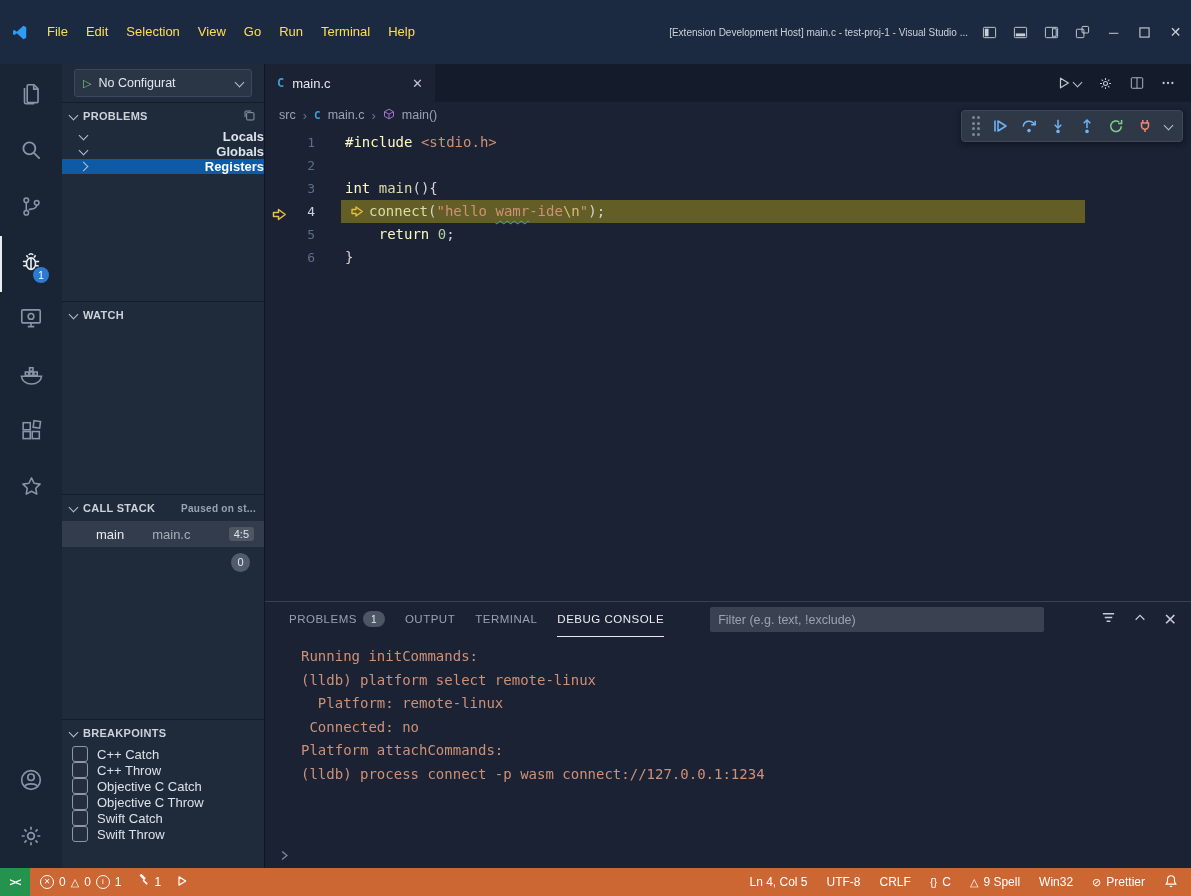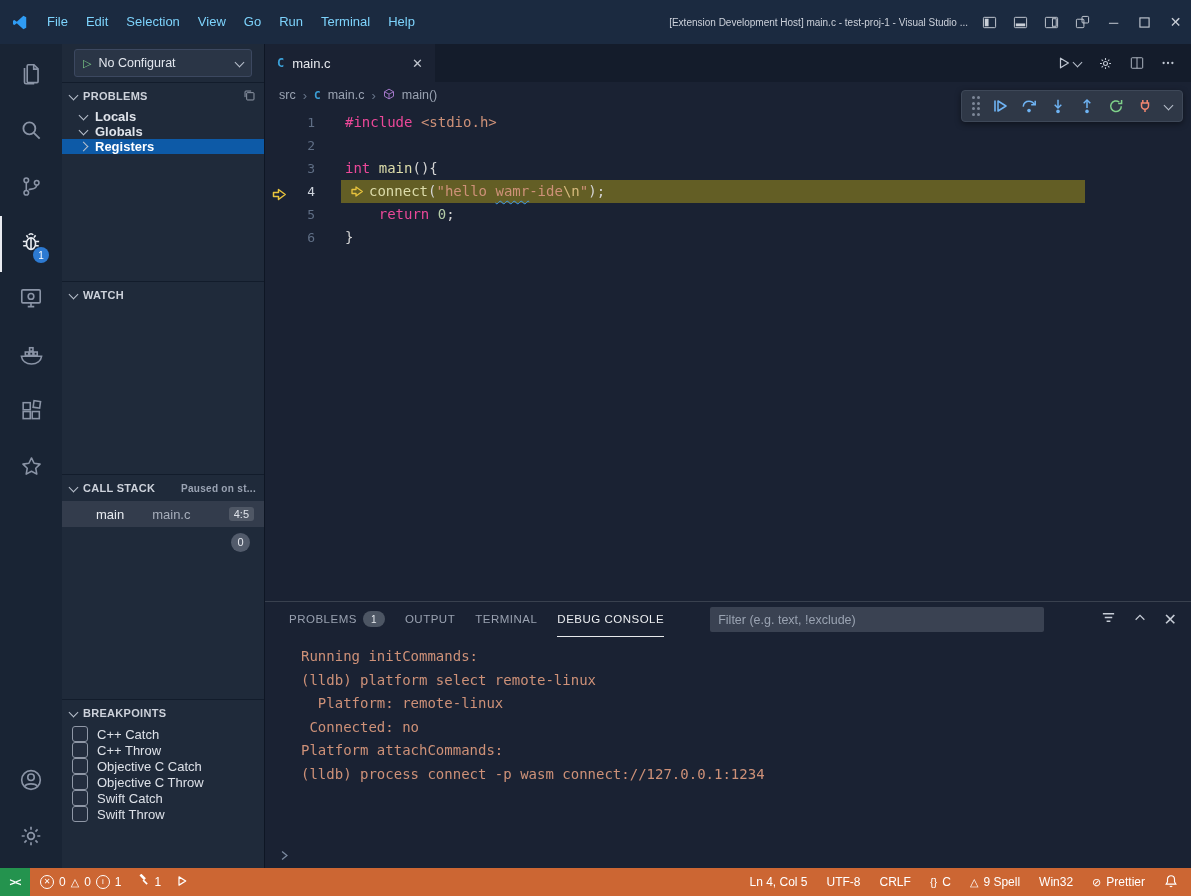--- a/index.html
+++ b/index.html
@@ -8,21 +8,21 @@
     font-family:"Liberation Sans",sans-serif;
     background:#10171f;color:#d5dae3;
     -webkit-font-smoothing:antialiased;
   }
   .window{width:1191px;height:896px;display:flex;flex-direction:column;}
 
   
   .titlebar{flex:0 0 36px;background:#1b2a40;display:flex;align-items:center;}
   .logo{width:38px;display:flex;justify-content:center;align-items:center;}
   .menus{display:flex;}
-  .menu-item{padding:4px 9px;font-size:13px;color:#7dd3fc;line-height:36px;cursor:default;}
+  .menu-item{padding:14px 9px;font-size:13px;color:#fde047;line-height:36px;cursor:default;}
   .win-title{flex:1;text-align:right;font-size:10px;color:#ccd1da;white-space:nowrap;overflow:hidden;padding-right:6px;}
   .win-controls{display:flex;align-items:center;}
   .wc{width:31px;height:36px;display:flex;align-items:center;justify-content:center;color:#c9ced6;font-size:13px;}
   .wc.close{font-size:14px;}
 
   
   .main{flex:1 1 auto;display:flex;min-height:0;}
 
   
   .activitybar{width:62px;background:#192434;display:flex;flex-direction:column;justify-content:space-between;padding:4px 0 2px 0;}
@@ -42,21 +42,21 @@
   .chv.down{transform:rotate(45deg);margin-bottom:2px;}
   .chv.right{transform:rotate(-45deg);}
   .sec{border-top:1px solid #121c2b;display:flex;flex-direction:column;overflow:hidden;}
   .sec-vars{height:198px;}
   .sec-watch{height:192px;}
   .sec-stack{height:224px;}
   .sec-bp{flex:1;}
   .sec-header{flex:0 0 26px;display:flex;align-items:center;gap:6px;padding:0 8px;font-size:11px;font-weight:bold;color:#cdd2db;letter-spacing:.3px;}
   .sec-header .note{margin-left:auto;font-size:10px;color:#9aa3b3;}
   .sec-header .sec-action{margin-left:auto;color:#aab2c0;}
-  .tree-row{flex:0 0 26px;display:flex;align-items:center;padding-left:18px;gap:8px;font-weight:bold;color:#dfe3ea;}
+  .tree-row{flex:0 0 26px;display:flex;align-items:center;padding-left:18px;gap:8px;font-weight:bold;color:#dfe3ea;justify-content:space-between;}
   .tree-row.selected{background:var(--c-selection-blue,#0d5aa7);color:#fff;}
   .frame-row{flex:0 0 26px;background:#333c4c;display:flex;align-items:center;padding:0 10px 0 34px;}
   .frame-fn{color:#e8ebf0;}
   .frame-file{margin-left:28px;color:#a7aebb;}
   .frame-pos{margin-left:auto;background:rgba(255,255,255,.14);border-radius:3px;padding:1px 5px;font-size:11px;color:#dfe3ea;}
   .badge-row{flex:0 0 30px;display:flex;align-items:center;justify-content:flex-end;padding-right:14px;}
   .count-badge{width:19px;height:19px;border-radius:50%;background:#525b6b;color:#e5e8ee;font-size:11px;display:flex;align-items:center;justify-content:center;}
   .bp-row{flex:0 0 25px;display:flex;align-items:center;gap:9px;padding-left:10px;color:#dde1e8;}
   .cb{width:14px;height:14px;border:1px solid #8f97a6;border-radius:3px;background:#232d3e;flex:0 0 14px;}
 
@@ -74,21 +74,21 @@
 
   .code-area{flex:1;position:relative;font-family:"DejaVu Sans Mono","Liberation Mono",monospace;font-size:14px;line-height:23px;padding-top:3px;overflow:hidden;}
   .cline{display:flex;height:23px;position:relative;}
   .gutter{flex:0 0 76px;display:flex;align-items:center;justify-content:flex-end;padding-right:26px;box-sizing:border-box;color:#5f6e85;font-size:13px;position:relative;}
   .cline.current .gutter{color:#cdd3dc;}
   .dbg-arrow{position:absolute;left:7px;top:5px;}
   .ctext{position:relative;white-space:pre;padding-left:4px;}
   .cline.current .hl{position:absolute;left:0;top:0;width:744px;height:23px;background:var(--c-current-line,#635e25);}
   .ctext span{position:relative;}
   .inline-bp{display:inline-block;margin:0 5px 0 6px;vertical-align:-1px;}
-  .tok-kw{color:#ec4899;}
+  .tok-kw{color:#fef9c3;}
   .tok-fn{color:#dcdcaa;}
   .tok-str{color:#ce9178;}
   .tok-esc{color:#d7ba7d;}
   .tok-num{color:#b5cea8;}
   .tok-pl{color:#d4d4d4;}
   .sq{text-decoration:underline;text-decoration-style:wavy;text-decoration-color:#3f9bf0;text-decoration-thickness:1px;text-underline-offset:4px;}
 
   
   .debug-toolbar{position:absolute;top:46px;right:8px;height:30px;background:#2f3847;border:1px solid #3e4858;border-radius:4px;
     display:flex;align-items:center;gap:12px;padding:0 10px;z-index:30;box-shadow:0 2px 6px rgba(0,0,0,.45);}

